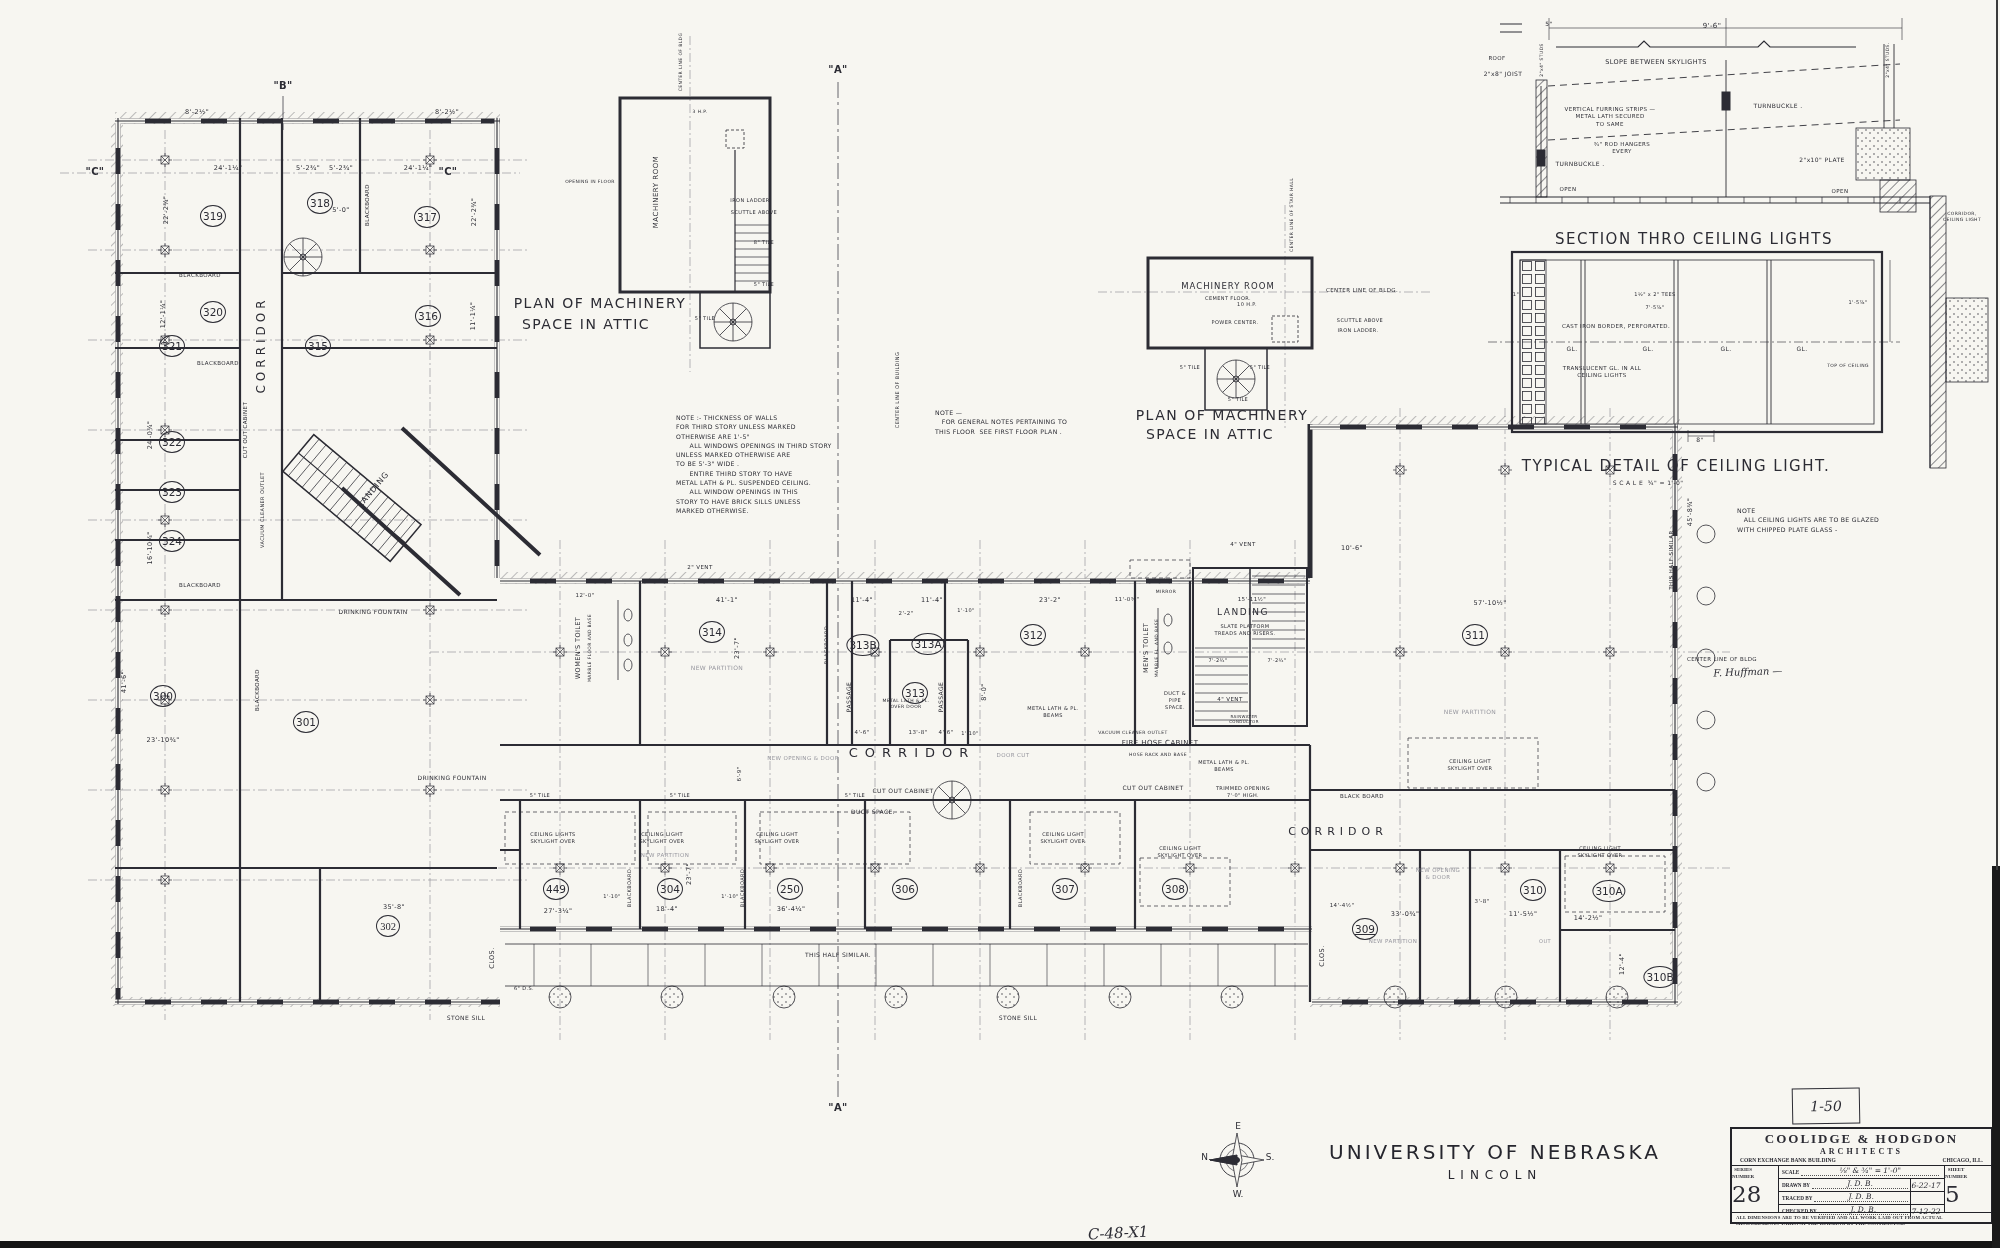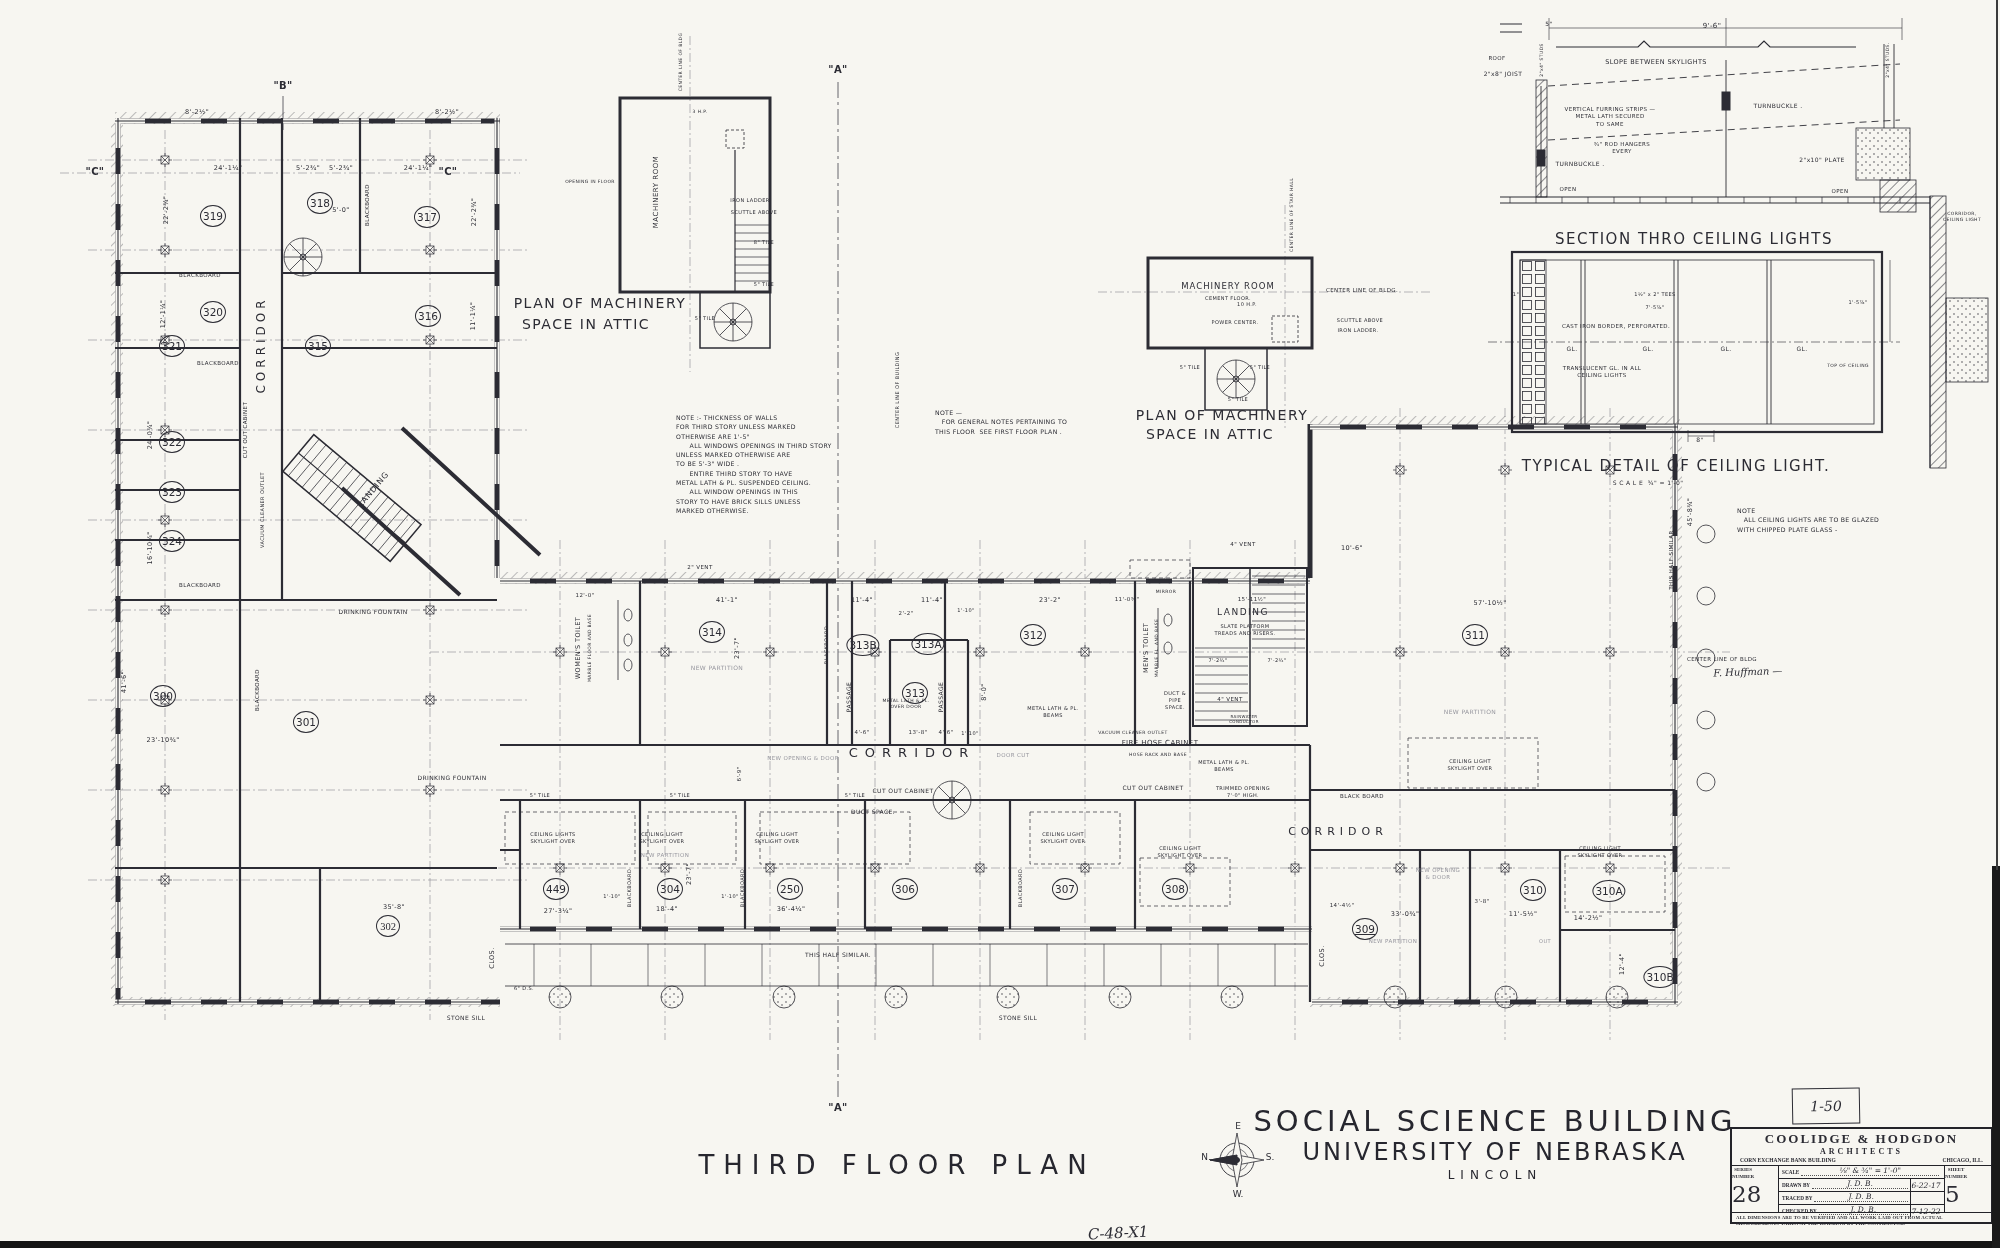--- a/index.html
+++ b/index.html
@@ -11,21 +11,21 @@
   .ann.pencil{color:#96969e;}
   .ann.script{font-family:"DejaVu Serif", serif;font-style:italic;letter-spacing:0;}
   .ann.marker{font-size:10px;font-weight:bold;}
   .room-circle{position:absolute;transform:translate(-50%,-50%);border:1.2px solid #2c2c34;
        border-radius:50%;min-width:24px;height:22px;padding:0 2px;box-sizing:border-box;
        display:flex;align-items:center;justify-content:center;font-size:10.5px;background:transparent;}
   .note{position:absolute;white-space:pre;font-size:6.2px;line-height:1.5;letter-spacing:.3px;color:#2c2c34;}
   .big-title{position:absolute;transform:translate(-50%,-50%);white-space:nowrap;color:#26262e;}
   #t-plan{font-size:26px;letter-spacing:9px;}
   #t-bldg{font-size:29px;letter-spacing:4px;}
-  #t-univ{font-size:24px;letter-spacing:3px;}
+  #t-univ{font-size:20px;letter-spacing:3px;}
   #t-city{font-size:12px;letter-spacing:6px;}
   .compass-letter{position:absolute;transform:translate(-50%,-50%);font-size:9px;}
   
   #title-block{position:absolute;left:1730px;top:1127px;width:263px;height:97px;
       border:2.5px solid #232329;background:#f7f6f1;box-sizing:border-box;font-size:6px;}
   #tb-firm{text-align:center;font-family:"Liberation Serif", serif;font-weight:bold;
       font-size:13px;letter-spacing:2px;margin-top:2px;}
   #tb-role{text-align:center;font-family:"Liberation Serif", serif;font-weight:bold;
       font-size:8px;letter-spacing:3px;}
   #tb-addr{display:flex;justify-content:space-between;padding:1px 8px 2px 8px;
@@ -541,22 +541,20 @@
       ALL WINDOW OPENINGS IN THIS
 STORY TO HAVE BRICK SILLS UNLESS
 MARKED OTHERWISE.</div>
 <div class="note" style="left:935px;top:408px;">NOTE —
    FOR GENERAL NOTES PERTAINING TO
 THIS FLOOR  SEE FIRST FLOOR PLAN .</div>
 <div class="note" style="left:1737px;top:506px;">NOTE
    ALL CEILING LIGHTS ARE TO BE GLAZED
 WITH CHIPPED PLATE GLASS -</div>
 
-<div class="big-title" id="t-plan" style="left:897px;top:1165px;">THIRD FLOOR PLAN</div>
-<div class="big-title" id="t-bldg" style="left:1495px;top:1121px;">SOCIAL SCIENCE BUILDING</div>
 <div class="big-title" id="t-univ" style="left:1495px;top:1152px;">UNIVERSITY OF NEBRASKA</div>
 <div class="big-title" id="t-city" style="left:1495px;top:1175px;">LINCOLN</div>
 
 <div class="compass-letter" style="left:1206px;top:1157px;">N.</div>
 <div class="compass-letter" style="left:1270px;top:1157px;">S.</div>
 <div class="compass-letter" style="left:1238px;top:1126px;">E</div>
 <div class="compass-letter" style="left:1238px;top:1194px;">W.</div>
 
 <div id="stamp-box">
       <span>1-50</span>

